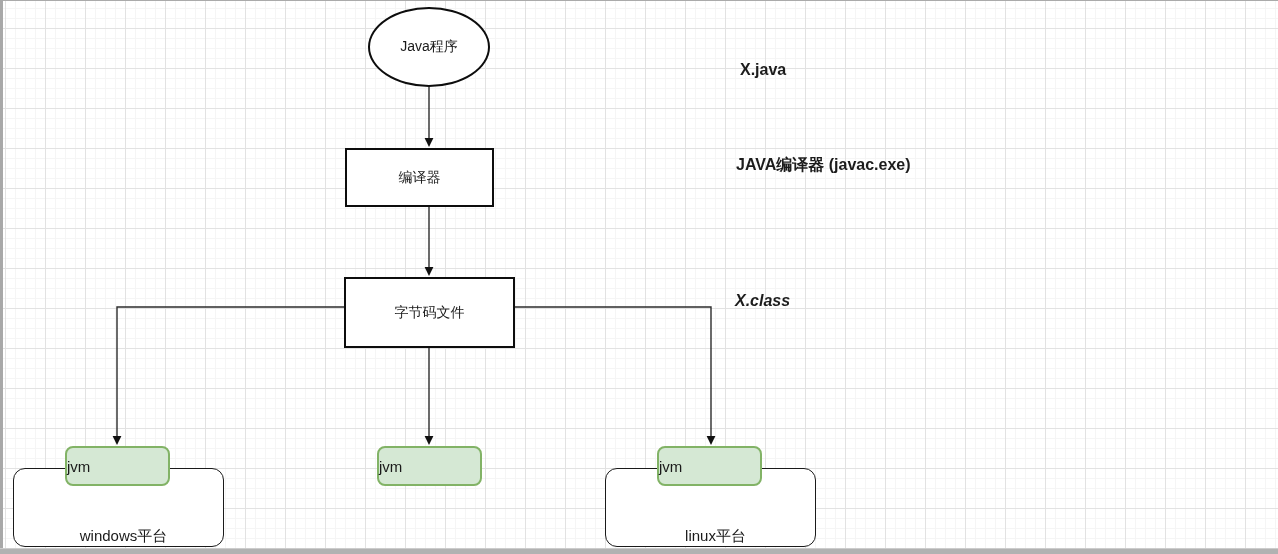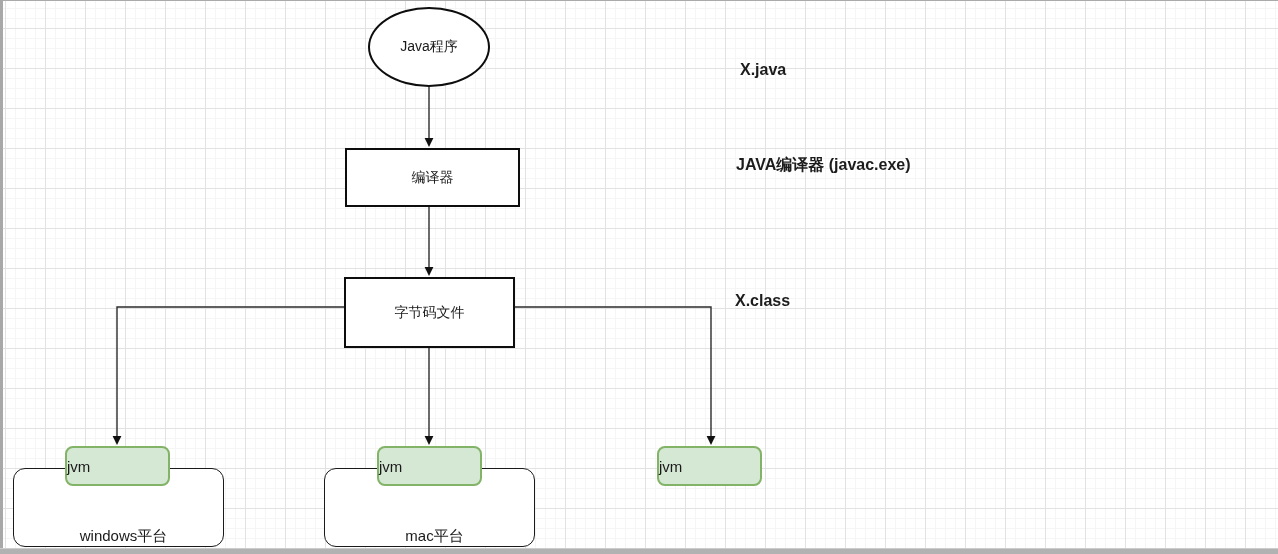--- a/index.html
+++ b/index.html
@@ -57,21 +57,21 @@
     box-sizing: border-box;
   }
   .ellipse {
     left: 368px; top: 7px; width: 122px; height: 80px;
     border: 2px solid #0d0d0d;
     border-radius: 50%;
   }
   .rect-node {
     border: 2px solid #0d0d0d;
   }
-  .compiler  { left: 345px; top: 148px; width: 175px; height: 59px; }
+  .compiler  { left: 345px; top: 148px; width: 149px; height: 59px; }
   .bytecode  { left: 344px; top: 277px; width: 171px; height: 71px; }
 
   .platform {
     position: absolute;
     width: 211px; height: 79px;
     border: 1.5px solid #1a1a1a;
     border-radius: 12px;
     background: #ffffff;
     box-sizing: border-box;
     display: flex;
@@ -105,21 +105,21 @@
 
   .side-label {
     position: absolute;
     font-weight: bold;
     font-size: 16px;
     color: #1c1c1c;
     white-space: nowrap;
   }
   .label-xjava    { left: 740px; top: 40px; margin-top: 21px; }
   .label-compiler { left: 736px; top: 155px; }
-  .label-xclass   { left: 735px; top: 292px; }
+  .label-xclass   { left: 735px; top: 292px; font-style: italic; }
 </style>
 </head>
 <body>
 
 <div class="viewport">
 
   <svg class="connectors" viewBox="0 0 1278 554">
 
     <path class="link" d="M429,87 V138"></path>
     <path class="head" d="M429,147 L424.6,138 L433.4,138 Z"></path>
@@ -145,22 +145,22 @@
     <span>编译器</span>
   </div>
 
   <div class="node rect-node bytecode">
     <span>字节码文件</span>
   </div>
 
   <div class="platform platform-windows">
     <span>windows平台</span>
   </div>
-  <div class="platform platform-mac">
-    <span>mac平台</span>
+  <div class="platform platform-linux">
+    <span>linux平台</span>
   </div>
 
   <div class="jvm jvm-windows">
     <span>jvm</span>
   </div>
   <div class="jvm jvm-mac">
     <span>jvm</span>
   </div>
   <div class="jvm jvm-linux">
     <span>jvm</span>

